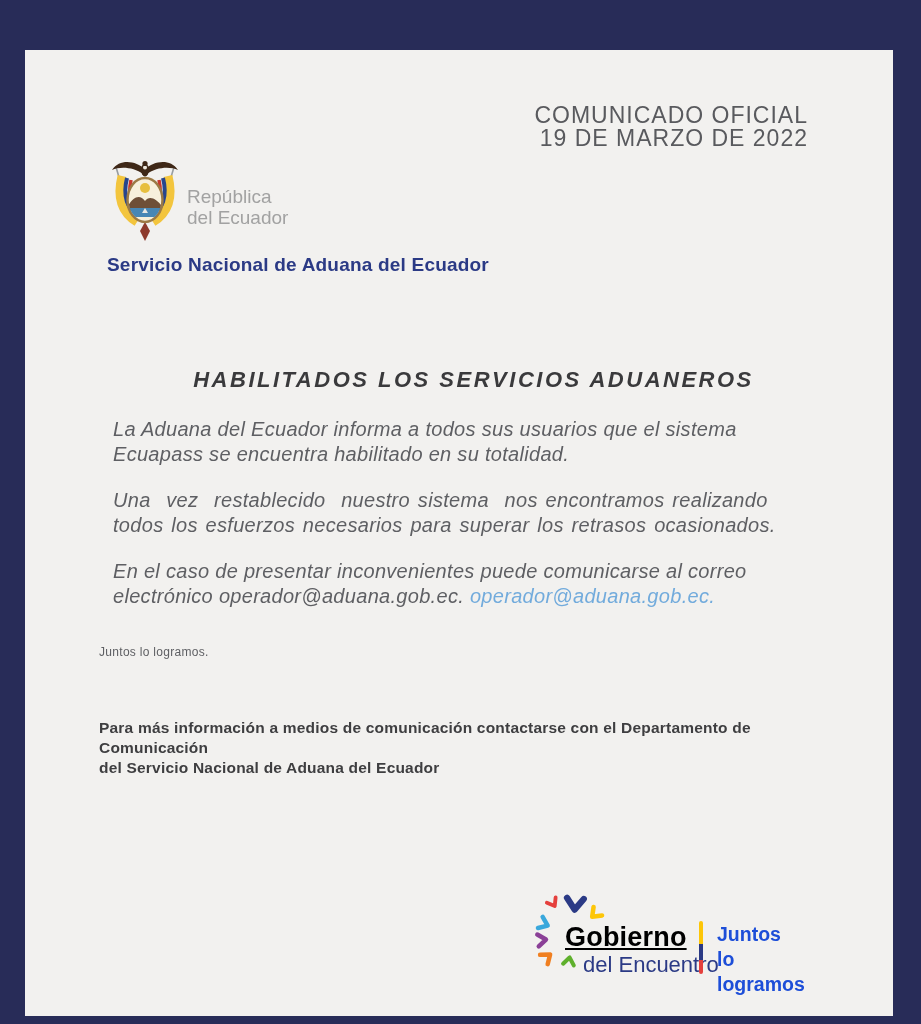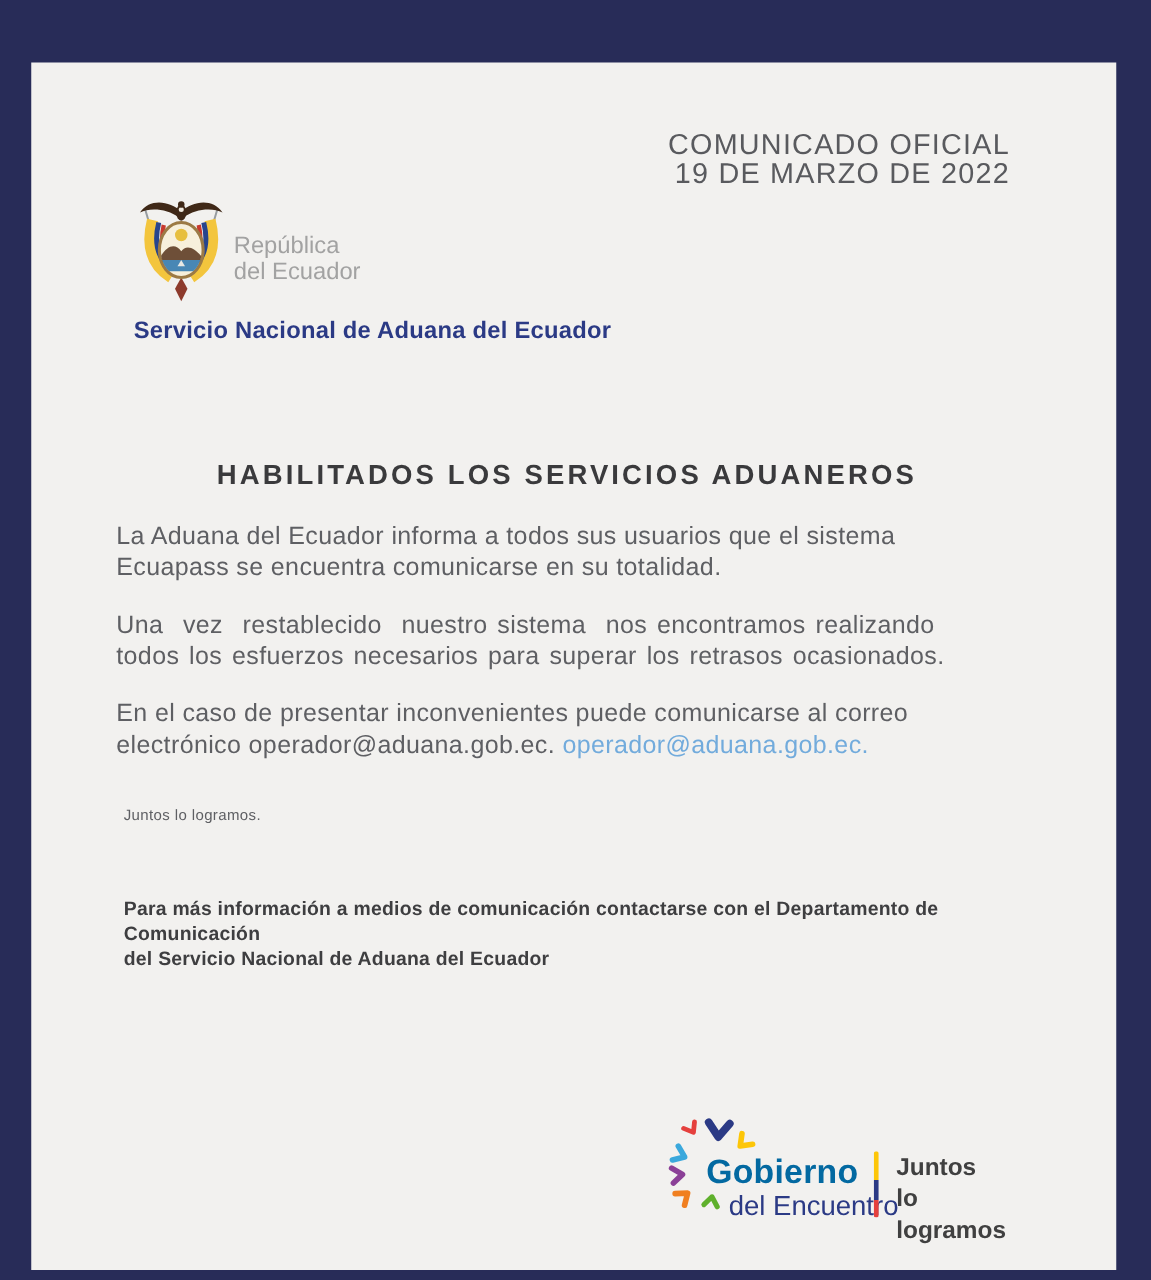--- a/index.html
+++ b/index.html
@@ -42,22 +42,23 @@
   .institution {
     position: absolute;
     left: 82px; top: 204px;
     color: #303866;
     font-size: 19px;
     font-weight: bold;
     letter-spacing: 0.2px;
   }
   .content {
     position: absolute;
-    left: 68px; top: 317px;
+    left: 88px; top: 317px;
     width: 721px;
+    font-style: italic;
   }
   .doc-title {
     text-align: center;
     color: #3a3a3c;
     font-size: 22px;
     font-weight: bold;
     letter-spacing: 2.5px;
     margin-bottom: 24px;
   }
   .para {
@@ -163,21 +164,21 @@
     <span style="display:block">del Ecuador</span>
   </div>
 
   <div class="institution" style="color: rgb(43, 58, 133);">Servicio Nacional de Aduana del Ecuador</div>
 
   <div class="content">
     <div class="doc-title">HABILITADOS LOS SERVICIOS ADUANEROS</div>
 
     <p class="para">
       <span class="line">La Aduana del Ecuador informa a todos sus usuarios que el sistema</span>
-      <span class="line">Ecuapass se encuentra comunicarse en su totalidad.</span>
+      <span class="line">Ecuapass se encuentra habilitado en su totalidad.</span>
     </p>
 
     <p class="para para-justified">
       <span class="line">Una  vez  restablecido  nuestro sistema  nos encontramos realizando</span>
       <span class="line">todos los esfuerzos necesarios para superar los retrasos ocasionados.</span>
     </p>
 
     <p class="para">
       <span class="line">En el caso de presentar inconvenientes puede comunicarse al correo</span>
       <span class="line"><span>electrónico operador@aduana.gob.ec. </span><a href="#" class="email-link" style="color: rgb(114, 171, 220);">operador@aduana.gob.ec.</a></span>
@@ -208,26 +209,26 @@
       <g transform="translate(17,56) rotate(-97) scale(1.0)">
           <path class="chev" d="M -6 -4 L 0 4 L 6 -4" style="stroke: rgb(139, 64, 151);"></path>
         </g>
       <g transform="translate(22,73) rotate(-129) scale(1.0)">
           <path class="chev" d="M -6 -4 L 0 4 L 6 -4" style="stroke: rgb(240, 127, 32);"></path>
         </g>
       <g transform="translate(44,77) rotate(-171) scale(0.9)">
           <path class="chev" d="M -6 -4 L 0 4 L 6 -4" style="stroke: rgb(95, 176, 44);"></path>
         </g>
     </svg>
-    <div class="gob-name-top" style="color: #0369a1;">Gobierno</div>
+    <div class="gob-name-top" style="color: #000000; text-decoration: underline;">Gobierno</div>
     <div class="gob-name-bottom" style="color: rgb(43, 58, 133);">del Encuentro</div>
     <div class="flag-divider">
       <div class="seg-1" style="background-color: rgb(253, 198, 8);"></div>
       <div class="seg-2" style="background-color: rgb(43, 58, 133);"></div>
       <div class="seg-3" style="background-color: rgb(229, 64, 61);"></div>
     </div>
-    <div class="gob-slogan" style="color: #404040;">
+    <div class="gob-slogan" style="color: #1d4ed8;">
       <span style="display:block">Juntos</span>
       <span style="display:block">lo logramos</span>
     </div>
   </div>
 
 </div>
 
 </body></html>

